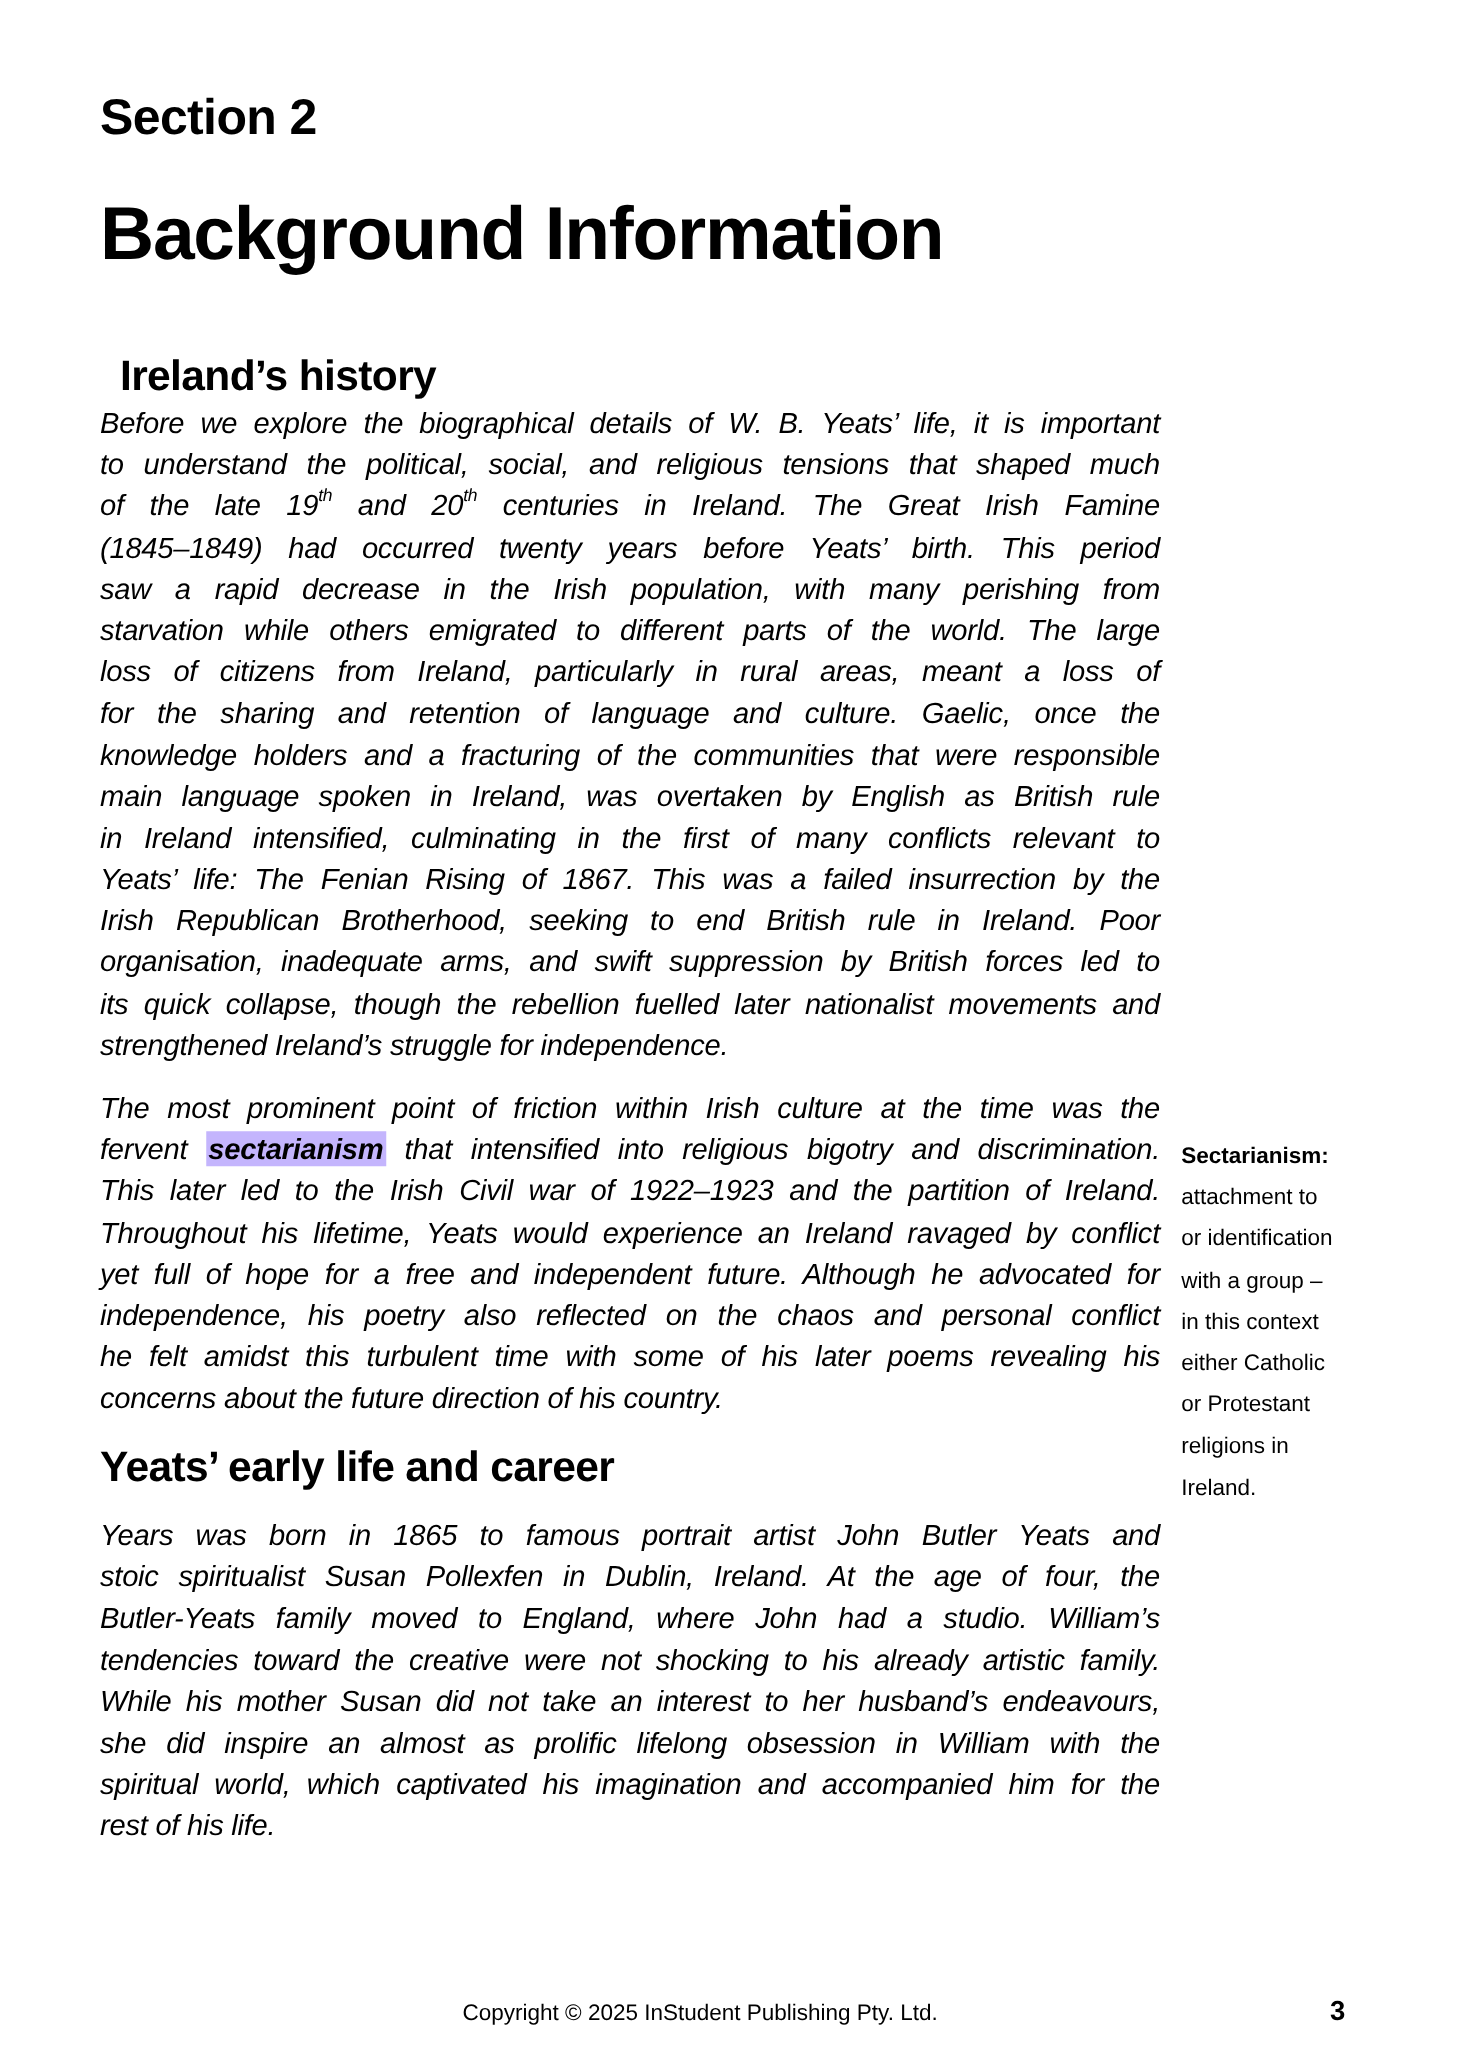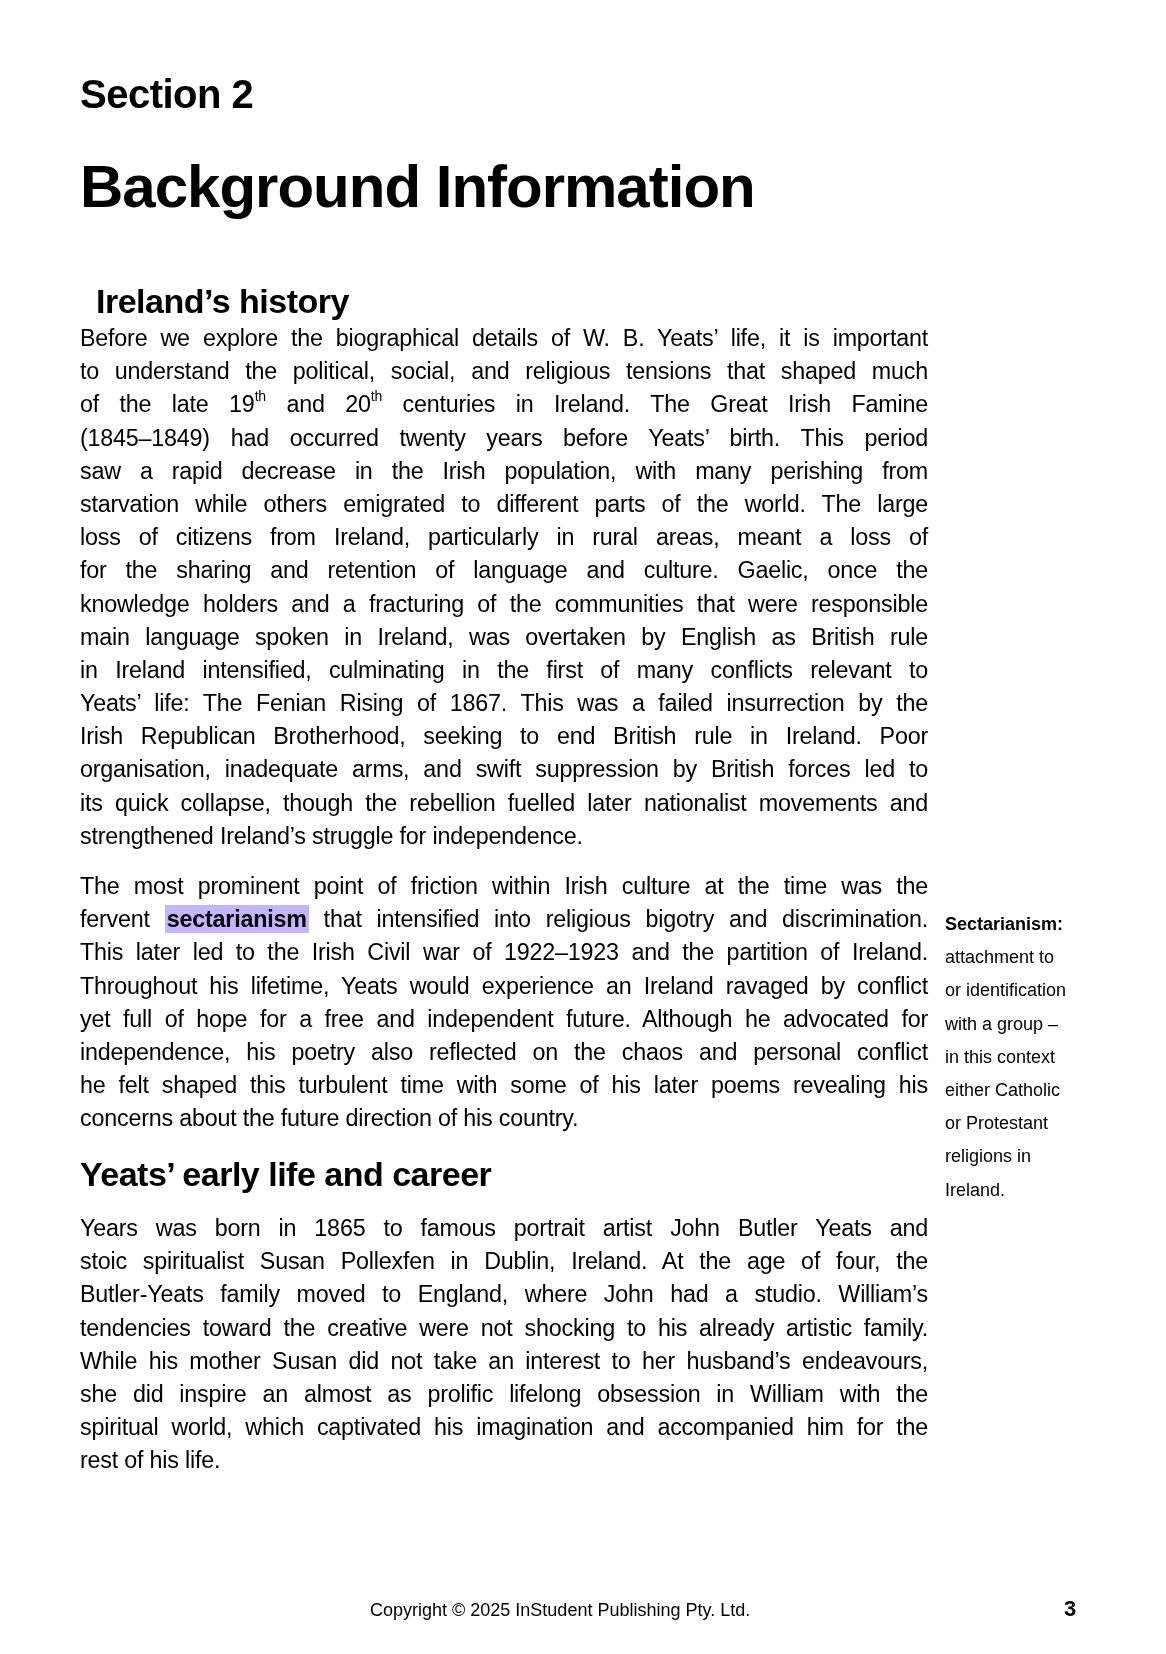--- a/index.html
+++ b/index.html
@@ -5,21 +5,21 @@
   html, body { margin: 0; padding: 0; background: #ffffff; }
   body { width: 1166px; height: 1654px; position: relative; overflow: hidden;
          font-family: "Liberation Sans", sans-serif; color: #000; }
   .section-label { position: absolute; left: 80px; top: 72px; font-size: 40px; font-weight: bold; letter-spacing: -0.5px; }
   .page-title { position: absolute; left: 80px; top: 152px; font-size: 60px; font-weight: bold; letter-spacing: -1px; }
   .h2 { position: absolute; left: 80px; font-size: 34px; font-weight: bold; letter-spacing: -0.5px; }
   .h2.ireland { top: 266px; }
   .h2.early { top: 1155px; }
   .para { position: absolute; left: 80px; width: 848px; font-size: 23.3px; line-height: 33.2px;
           text-align: justify; letter-spacing: -0.2px; }
-  .para .line { display: block; text-align: justify; text-align-last: justify; white-space: nowrap; height: 33.2px; }
+  .para .line { display: block; text-align: justify; text-align-last: justify; white-space: nowrap; height: 33.2px; font-style: italic; }
   .para .line.last { text-align-last: left; }
   .p1 { top: 322px; }
   .p2 { top: 870px; }
   .p3 { top: 1212px; }
   sup { font-size: 14px; line-height: 0; position: relative; top: -3px; vertical-align: super; }
   .term { font-weight: bold; background: #c4b5fd; padding: 1px 2px; }
   .margin-note { position: absolute; left: 945px; top: 908px; width: 150px; font-size: 18px; line-height: 33.2px; }
   .margin-note .term-head { font-weight: bold; display: block; }
   .margin-note .line { display: block; white-space: nowrap; }
   .footer { position: absolute; left: 370px; top: 1600px; font-size: 18px; text-align: right; }
@@ -52,21 +52,21 @@
   <span class="line last">strengthened Ireland’s struggle for independence.</span>
 </div>
 
 <div class="para p2">
   <span class="line">The most prominent point of friction within Irish culture at the time was the</span>
   <span class="line"><span>fervent </span><span class="term">sectarianism</span><span> that intensified into religious bigotry and discrimination.</span></span>
   <span class="line">This later led to the Irish Civil war of 1922–1923 and the partition of Ireland.</span>
   <span class="line">Throughout his lifetime, Yeats would experience an Ireland ravaged by conflict</span>
   <span class="line">yet full of hope for a free and independent future.  Although he advocated for</span>
   <span class="line">independence, his poetry also reflected on the chaos and personal conflict</span>
-  <span class="line">he felt shaped this turbulent time with some of his later poems revealing his</span>
+  <span class="line">he felt amidst this turbulent time with some of his later poems revealing his</span>
   <span class="line last">concerns about the future direction of his country.</span>
 </div>
 
 <div class="margin-note">
   <span class="term-head">Sectarianism:</span>
   <span class="line">attachment to</span>
   <span class="line">or identification</span>
   <span class="line">with a group –</span>
   <span class="line">in this context</span>
   <span class="line">either Catholic</span>

